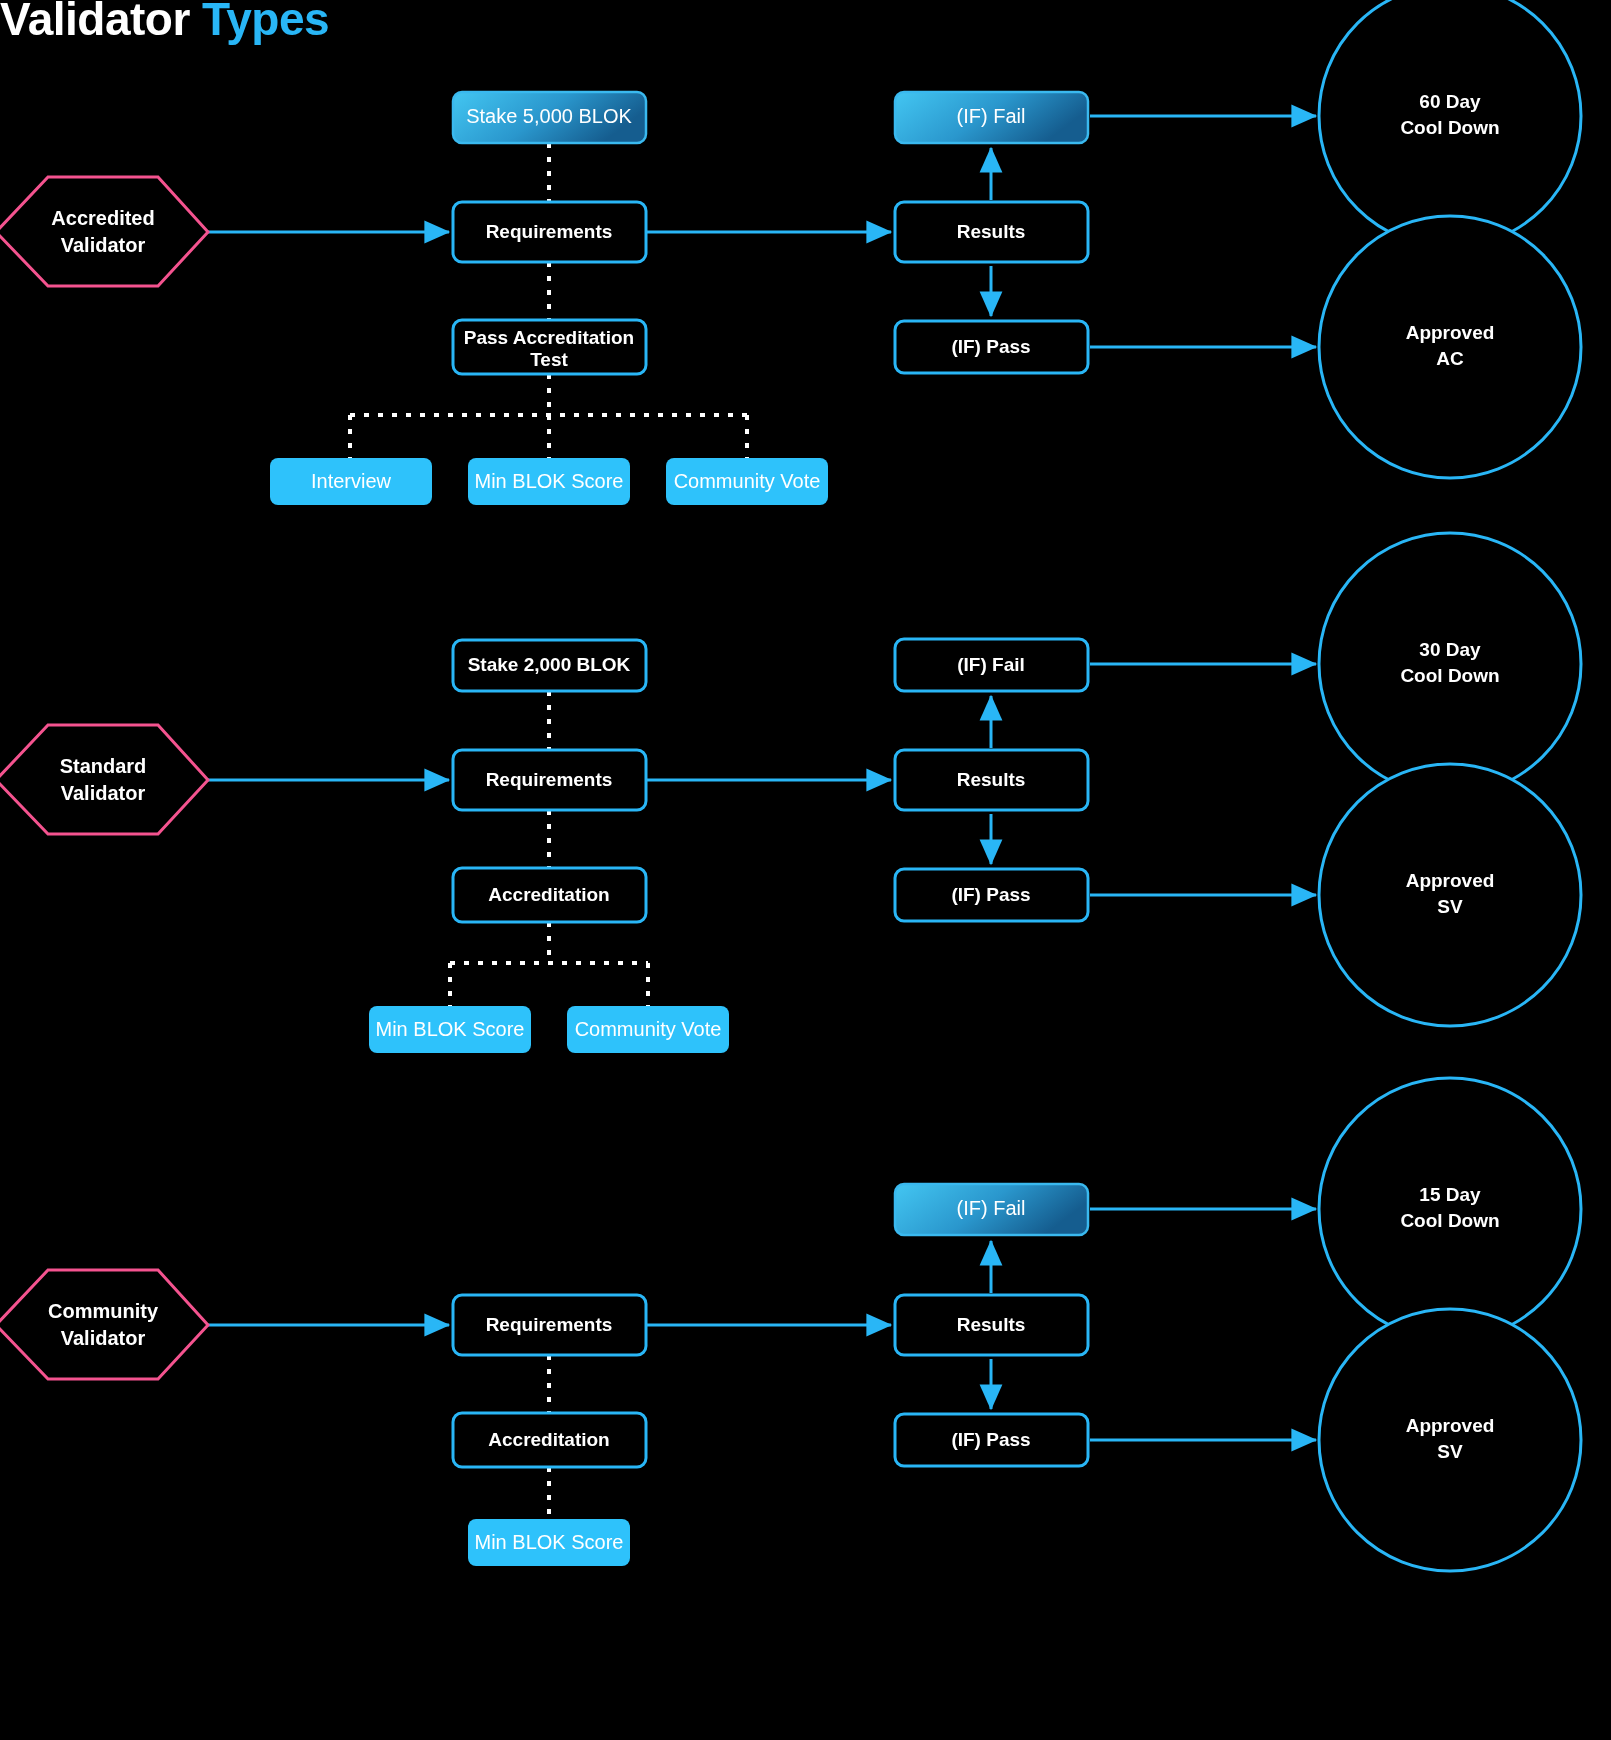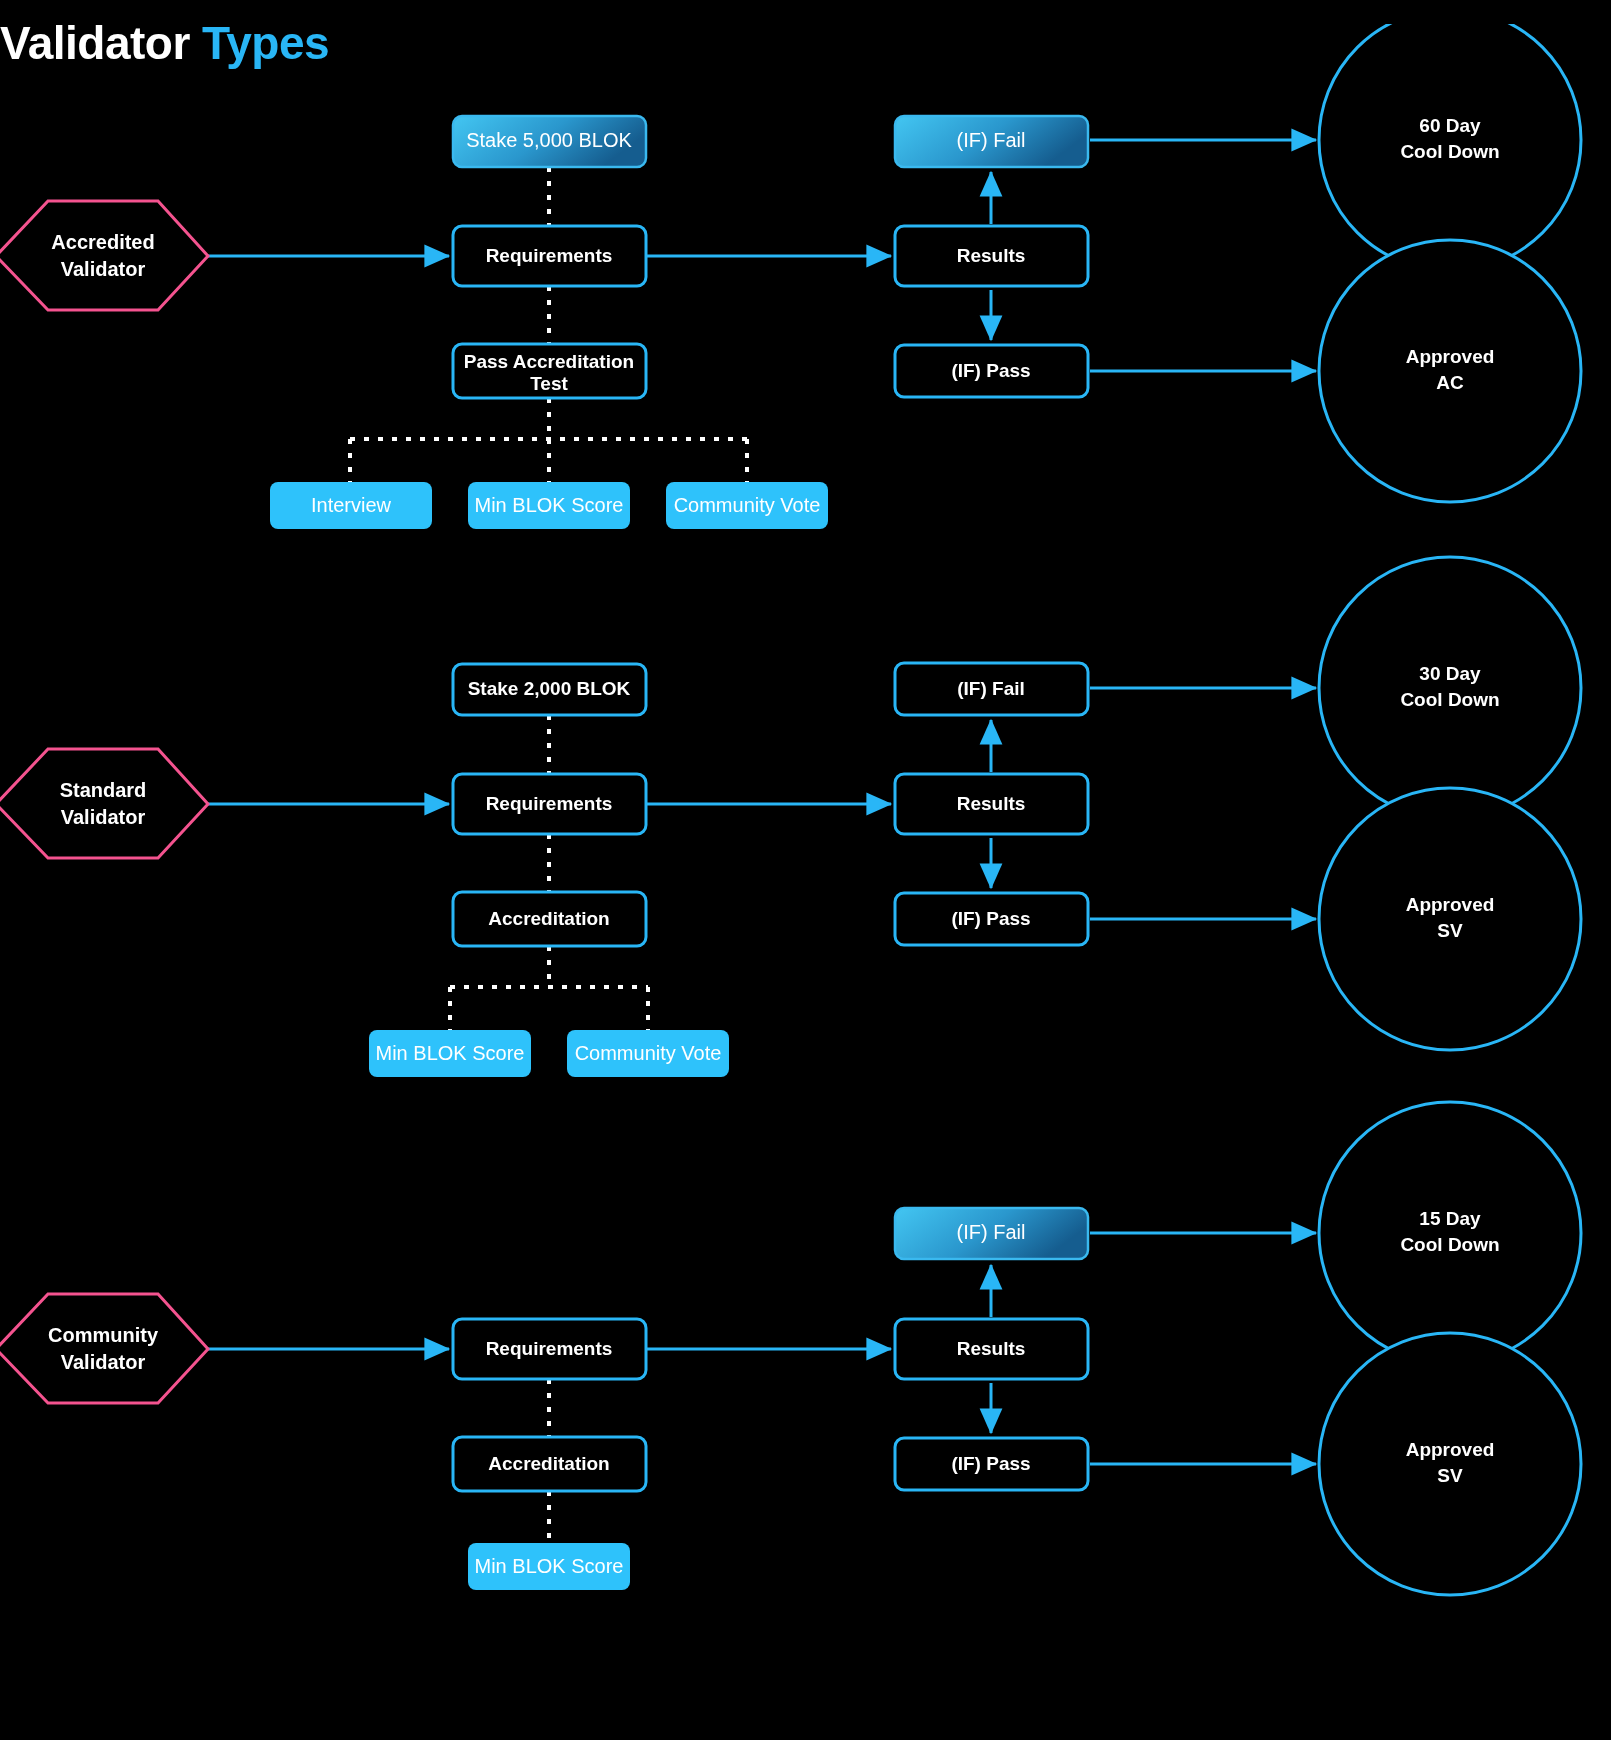--- a/index.html
+++ b/index.html
@@ -1,21 +1,21 @@
 <!DOCTYPE html>
 <html><head>
 <meta charset="utf-8">
 <style>
   html,body{margin:0;padding:0;background:#000;}
   body{
     width:1611px;height:1740px;overflow:hidden;position:relative;
     font-family:"Liberation Sans", sans-serif;
     background:#000;color:#fff;
   }
-  #stage{position:absolute;inset:0;margin-top:24px;}
+  #stage{position:absolute;inset:0;}
   svg.diagram{position:absolute;left:0;top:0;width:1611px;height:1740px;display:block;}
 
   .title{
     position:absolute;left:0px;top:-6px;
     font-size:46px;font-weight:bold;letter-spacing:-0.5px;
     white-space:nowrap;line-height:1.1;
   }
   .title .w{color:#ffffff;}
   .title .c{color:#29b6f6;}
 

